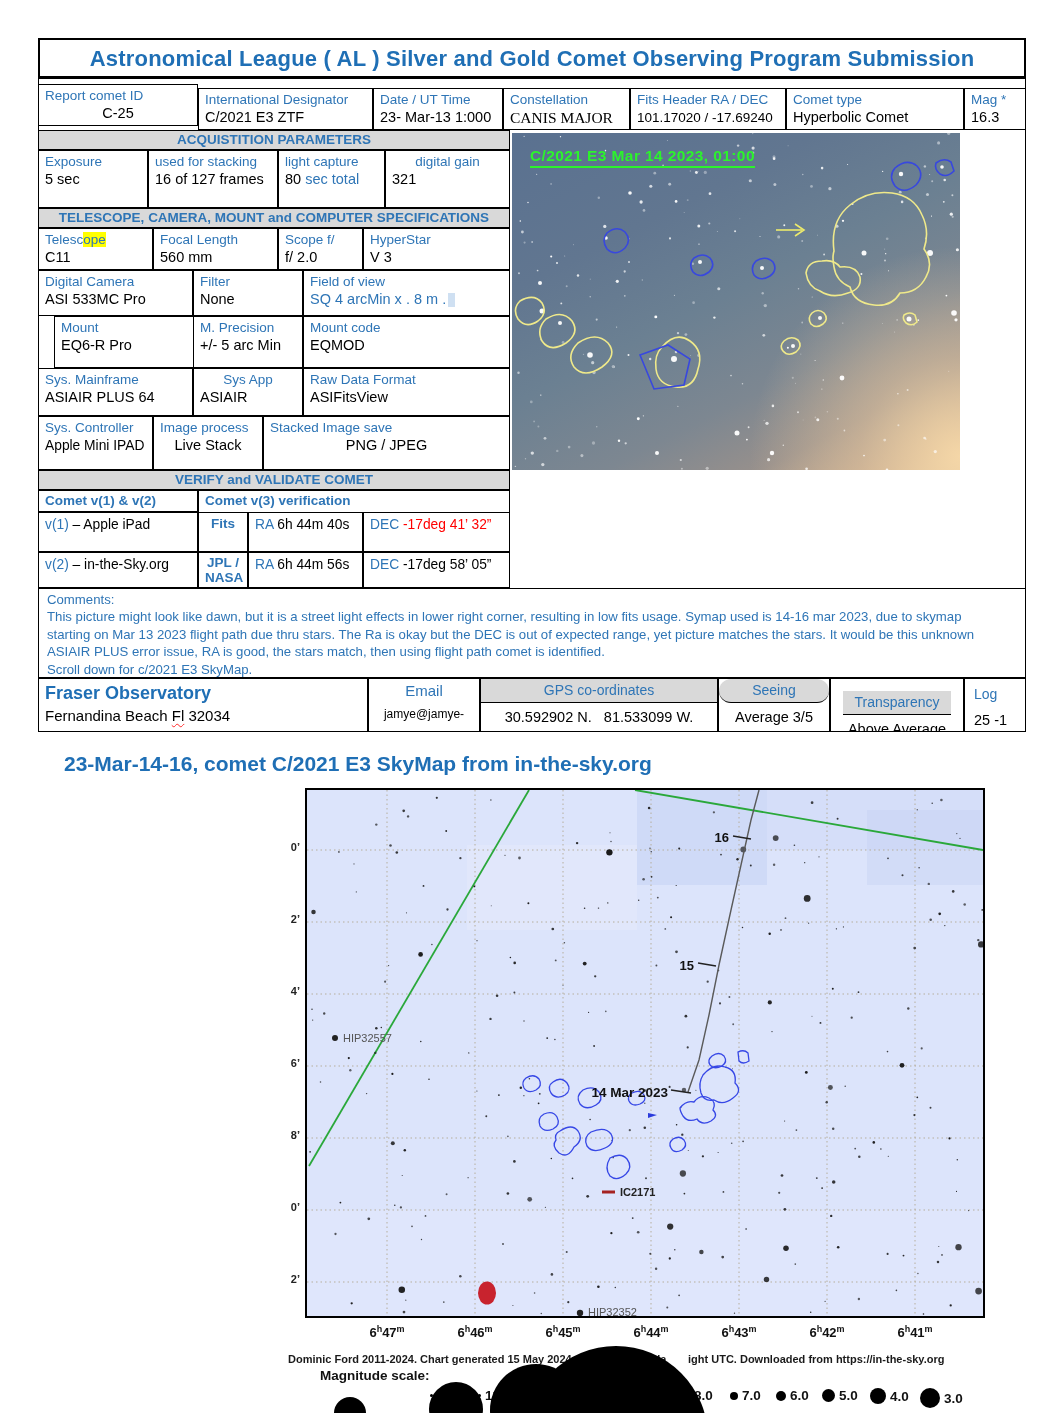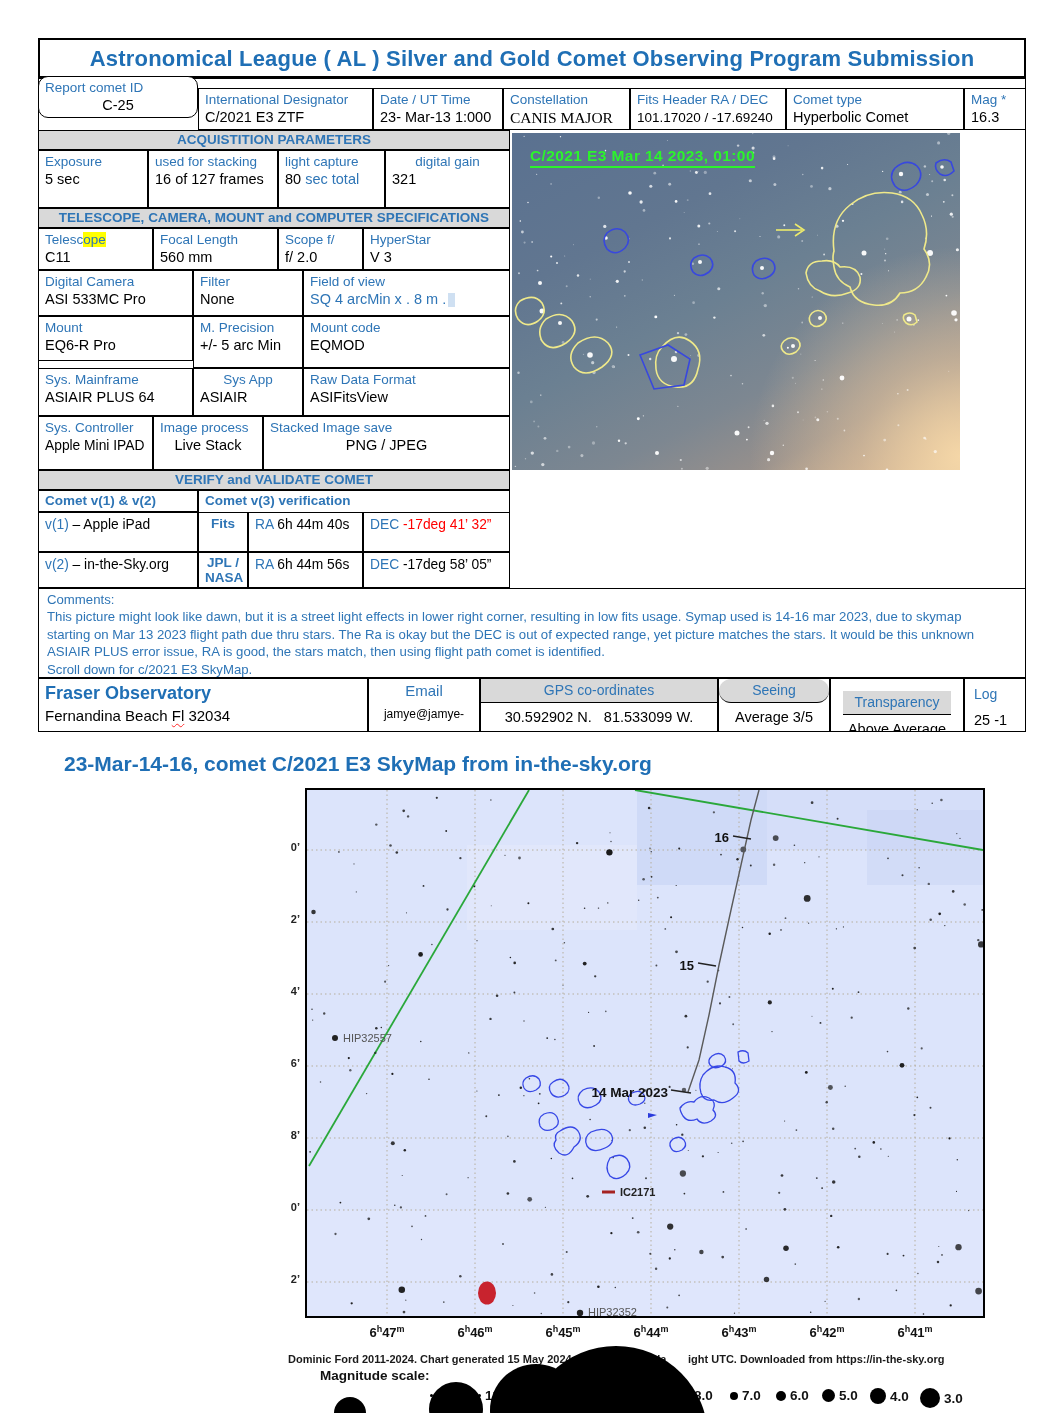--- a/index.html
+++ b/index.html
@@ -46,21 +46,21 @@
 </style>
 </head>
 <body>
 
 <div id="page">
 
   <div id="title-box" class="abs">Astronomical League ( AL )  Silver and Gold Comet Observing Program Submission</div>
 
   <div id="main-table" class="abs"></div>
 
-  <div class="cell" style="left:38px; top:76px; width:160px; height:42px;border-radius:10px;">
+  <div class="cell" style="left:38px; top:84px; width:160px; height:42px;">
     <span class="lbl">Report comet ID</span>
     <span class="val ctr">C-25</span>
   </div>
   <div class="cell" style="left:198px; top:88px; width:175px; height:42px;">
     <span class="lbl">International Designator</span>
     <span class="val">C/2021 E3 ZTF</span>
   </div>
   <div class="cell" style="left:373px; top:88px; width:130px; height:42px;">
     <span class="lbl">Date / UT Time</span>
     <span class="val">23- Mar-13 1:000</span>
@@ -122,21 +122,21 @@
     <span class="val">ASI 533MC Pro</span>
   </div>
   <div class="cell" style="left:193px; top:270px; width:110px; height:46px;">
     <span class="lbl">Filter</span>
     <span class="val">None</span>
   </div>
   <div class="cell" style="left:303px; top:270px; width:207px; height:46px;">
     <span class="lbl">Field of view</span>
     <span class="val blue"><span>SQ 4 arcMin  x . 8 m .</span><span style="display:inline-block;width:7px;height:14px;background:#cfe0f2;vertical-align:middle;margin-left:2px;"></span></span>
   </div>
-  <div class="cell" style="left:38px; top:316px; width:155px; height:45px;">
+  <div class="cell" style="left:54px; top:316px; width:155px; height:52px;">
     <span class="lbl">Mount</span>
     <span class="val">EQ6-R Pro</span>
   </div>
   <div class="cell" style="left:193px; top:316px; width:110px; height:52px;">
     <span class="lbl">M. Precision</span>
     <span class="val">+/- 5 arc Min</span>
   </div>
   <div class="cell" style="left:303px; top:316px; width:207px; height:52px;">
     <span class="lbl">Mount code</span>
     <span class="val">EQMOD</span>

